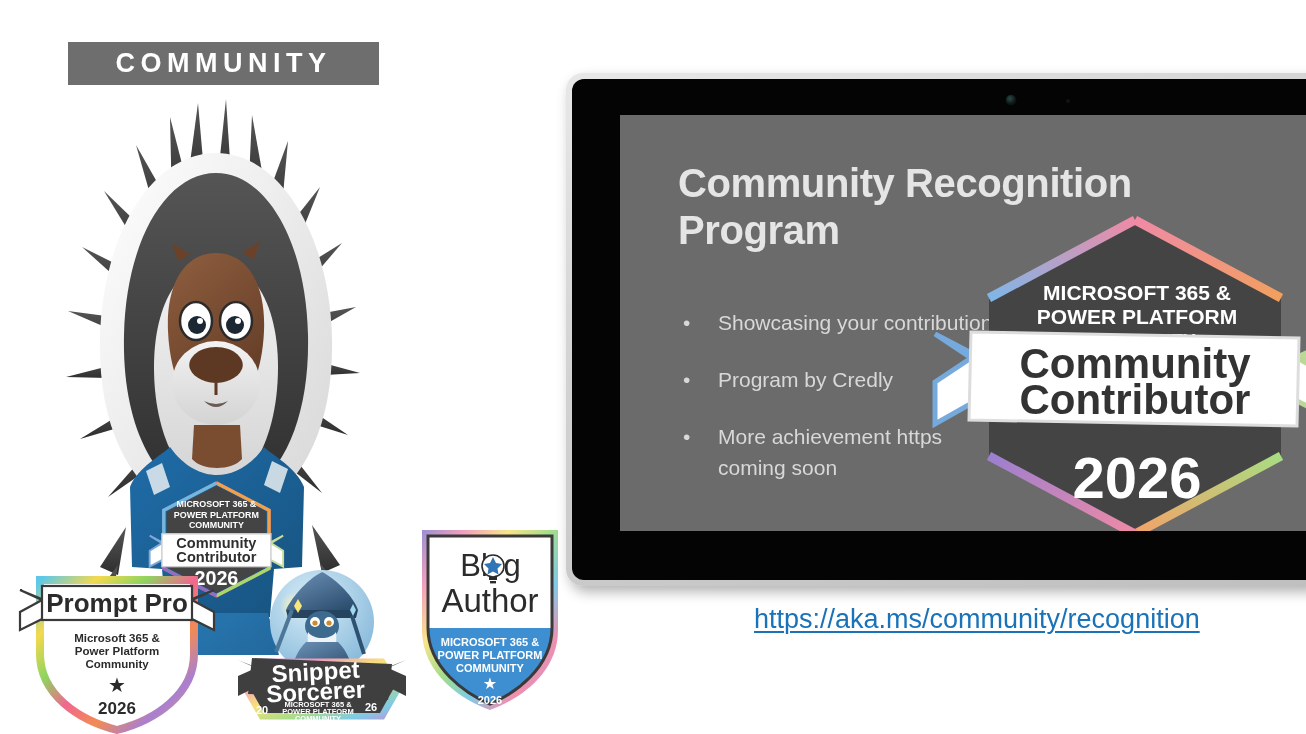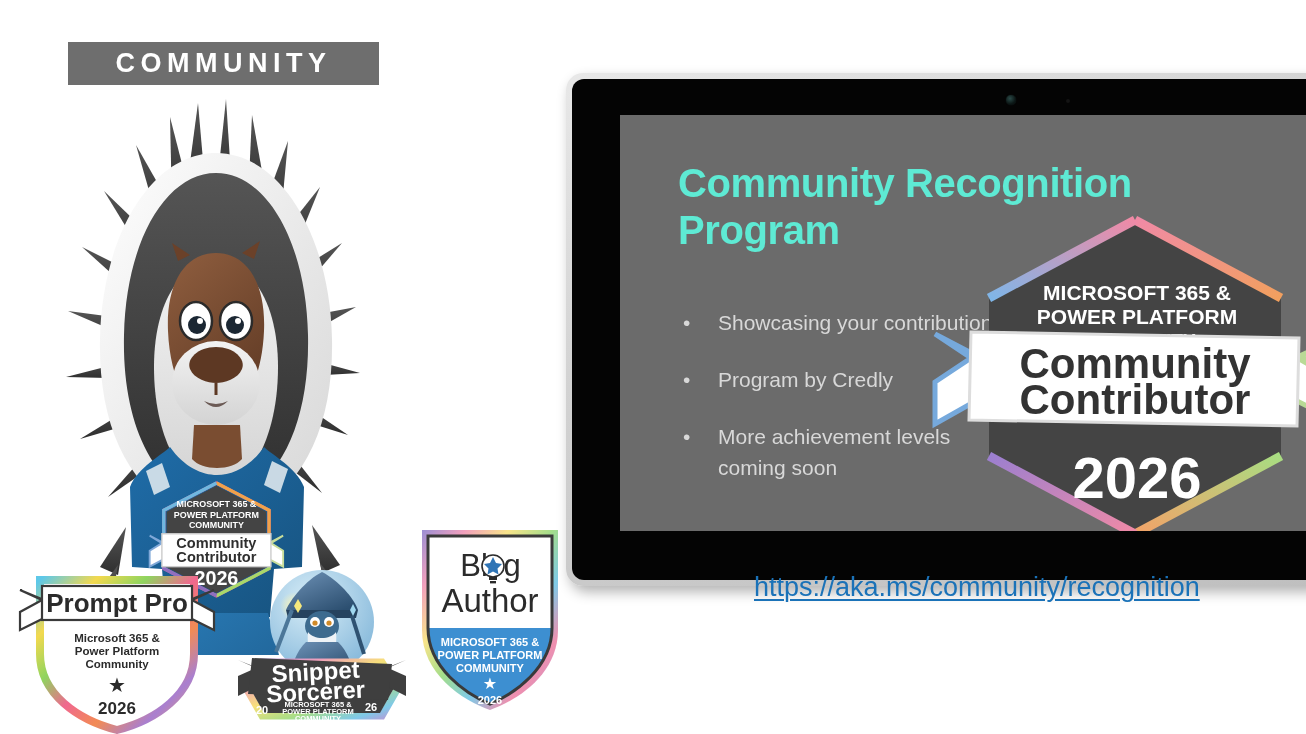--- a/index.html
+++ b/index.html
@@ -97,21 +97,21 @@
     background: #6b6b6b;
     overflow: hidden;
   }
 
   
   .slide-title {
     position: absolute;
     left: 58px;
     top: 45px;
     width: 560px;
-    color: #5eead4;
+    color: #e5e5e5;
     font-weight: bold;
     font-size: 40px;
     line-height: 1.18;
     letter-spacing: -0.4px;
   }
   .bullets {
     position: absolute;
     left: 58px;
     top: 192px;
     width: 330px;
@@ -143,21 +143,21 @@
     top: 97px;
     width: 420px;
     height: 330px;
   }
   .slide-badge svg { display: block; overflow: visible; }
 
   
   .recog-link {
     position: absolute;
     left: 754px;
-    top: 572px;
+    top: 604px;
     font-size: 27px;
     color: #1a72b8;
     text-decoration: underline;
     text-decoration-thickness: 2px;
     text-underline-offset: 3px;
     white-space: nowrap;
     cursor: pointer;
   }
 
   
@@ -472,21 +472,21 @@
         <li>
           <span class="dot">•</span>
           <span>Showcasing your contributions</span>
         </li>
         <li>
           <span class="dot">•</span>
           <span>Program by Credly</span>
         </li>
         <li>
           <span class="dot">•</span>
-          <span>More achievement levels coming soon</span>
+          <span>More achievement https coming soon</span>
         </li>
       </ul>
 
       <div class="slide-badge">
       <svg width="420" height="330" viewBox="0 0 420 330" xmlns="http://www.w3.org/2000/svg">
         <defs>
           <linearGradient id="bigRainA" x1="0" y1="0" x2="1" y2="1">
             <stop offset="0%" stop-color="#f08aa6"></stop>
                 <stop offset="100%" stop-color="#f2a05e"></stop>
           </linearGradient>

